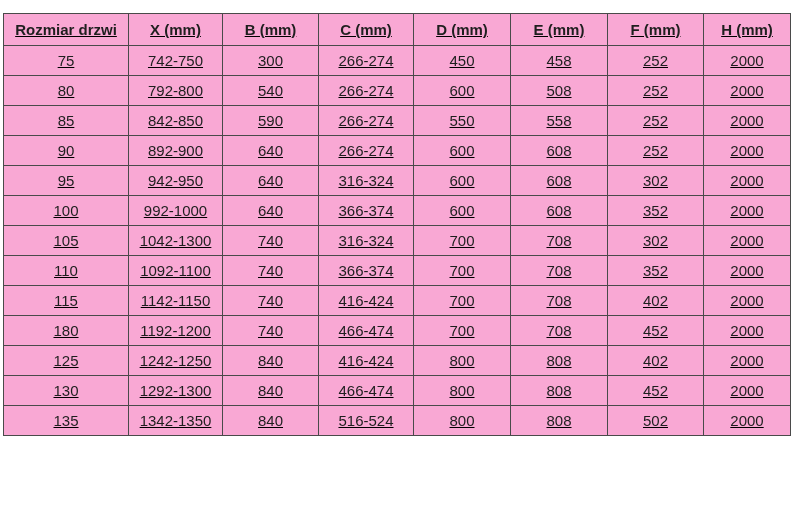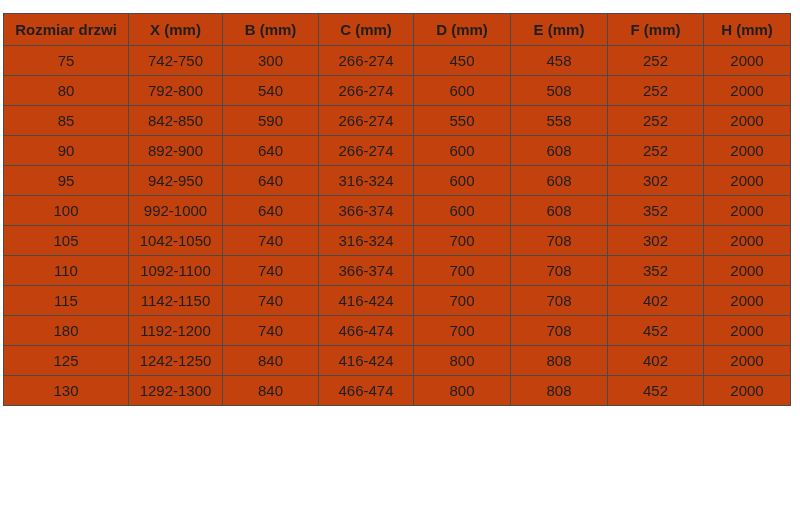--- a/index.html
+++ b/index.html
@@ -15,21 +15,22 @@
   }
   .table-wrap {
     position: absolute;
     left: 3px;
     top: 13px;
   }
   table.size-table {
     border-collapse: collapse;
     table-layout: fixed;
     width: 787px;
-    background: #c2410c;
+    background: #f9a8d4;
+    text-decoration: underline;
   }
   table.size-table th,
   table.size-table td {
     border: 1px solid #4a4a4a;
     text-align: center;
     vertical-align: middle;
     padding: 0;
     color: #1f1f1f;
     font-size: 15px;
     overflow: hidden;
@@ -135,21 +136,21 @@
           <td>992-1000</td>
           <td>640</td>
           <td>366-374</td>
           <td>600</td>
           <td>608</td>
           <td>352</td>
           <td>2000</td>
         </tr>
         <tr>
           <td>105</td>
-          <td>1042-1050</td>
+          <td>1042-1300</td>
           <td>740</td>
           <td>316-324</td>
           <td>700</td>
           <td>708</td>
           <td>302</td>
           <td>2000</td>
         </tr>
         <tr>
           <td>110</td>
           <td>1092-1100</td>
@@ -193,15 +194,25 @@
         <tr>
           <td>130</td>
           <td>1292-1300</td>
           <td>840</td>
           <td>466-474</td>
           <td>800</td>
           <td>808</td>
           <td>452</td>
           <td>2000</td>
         </tr>
+        <tr>
+          <td>135</td>
+          <td>1342-1350</td>
+          <td>840</td>
+          <td>516-524</td>
+          <td>800</td>
+          <td>808</td>
+          <td>502</td>
+          <td>2000</td>
+        </tr>
       </tbody>
   </table>
 </div>
 
 </body></html>

